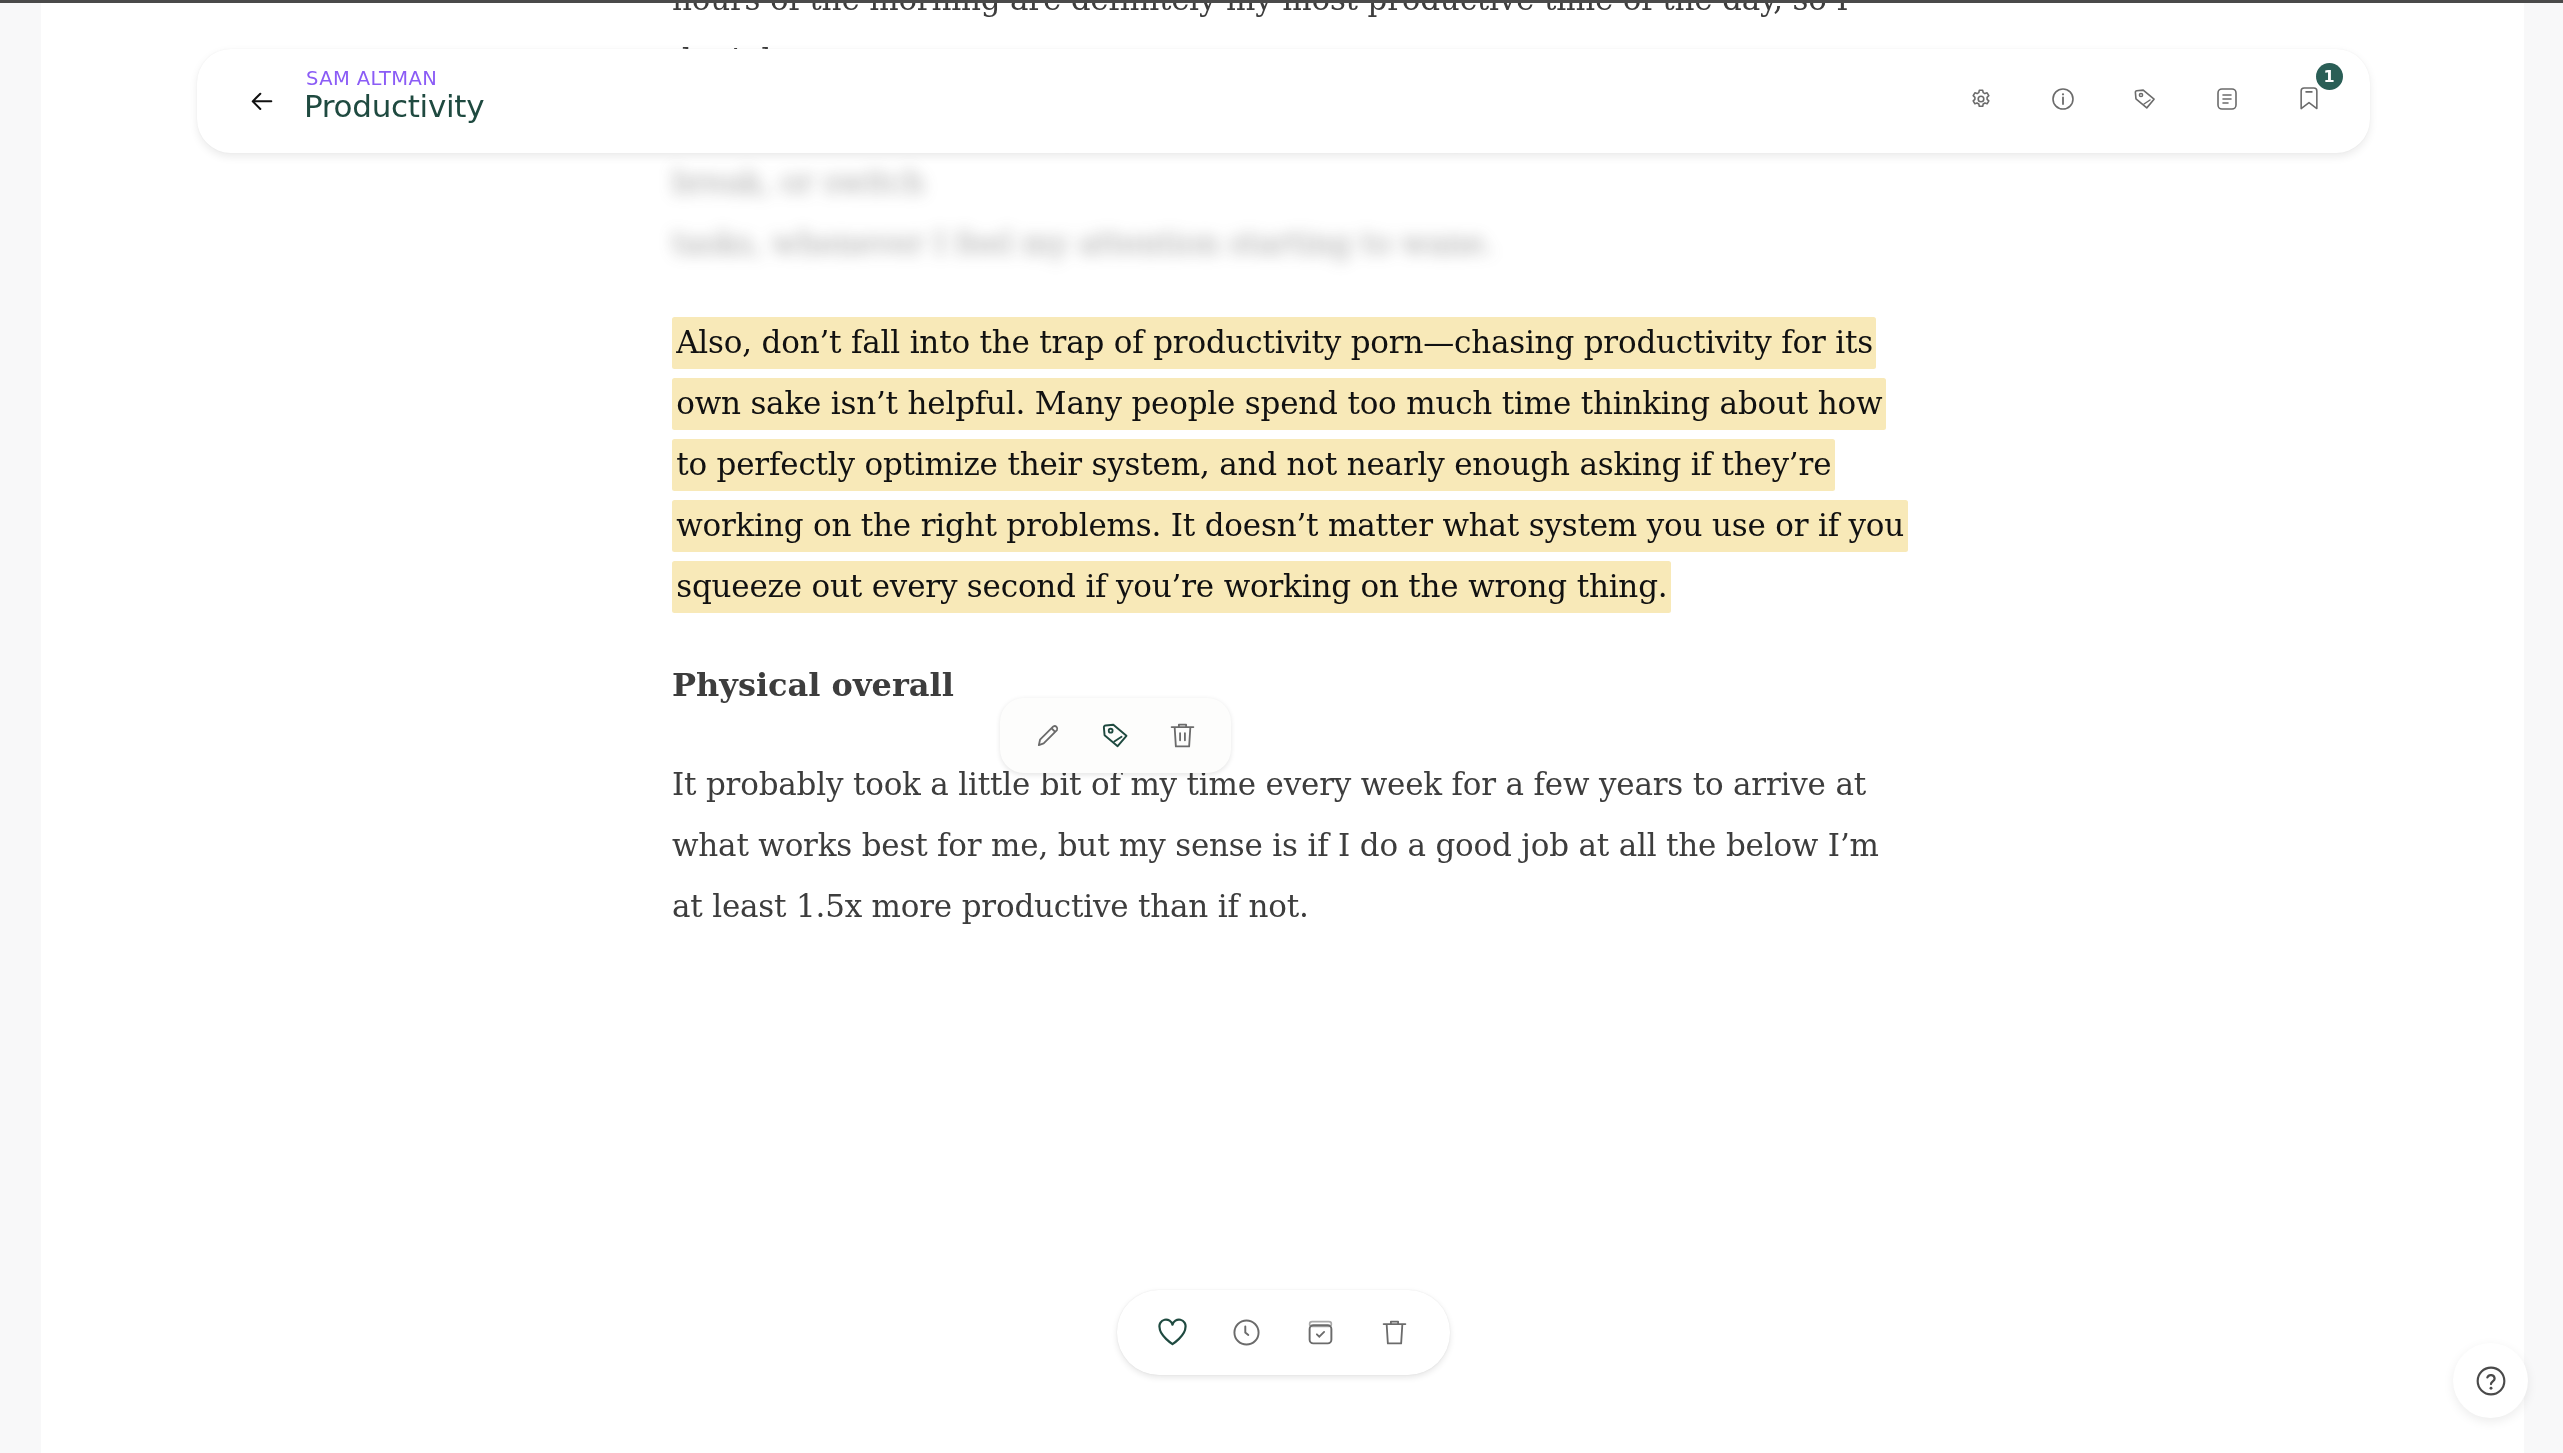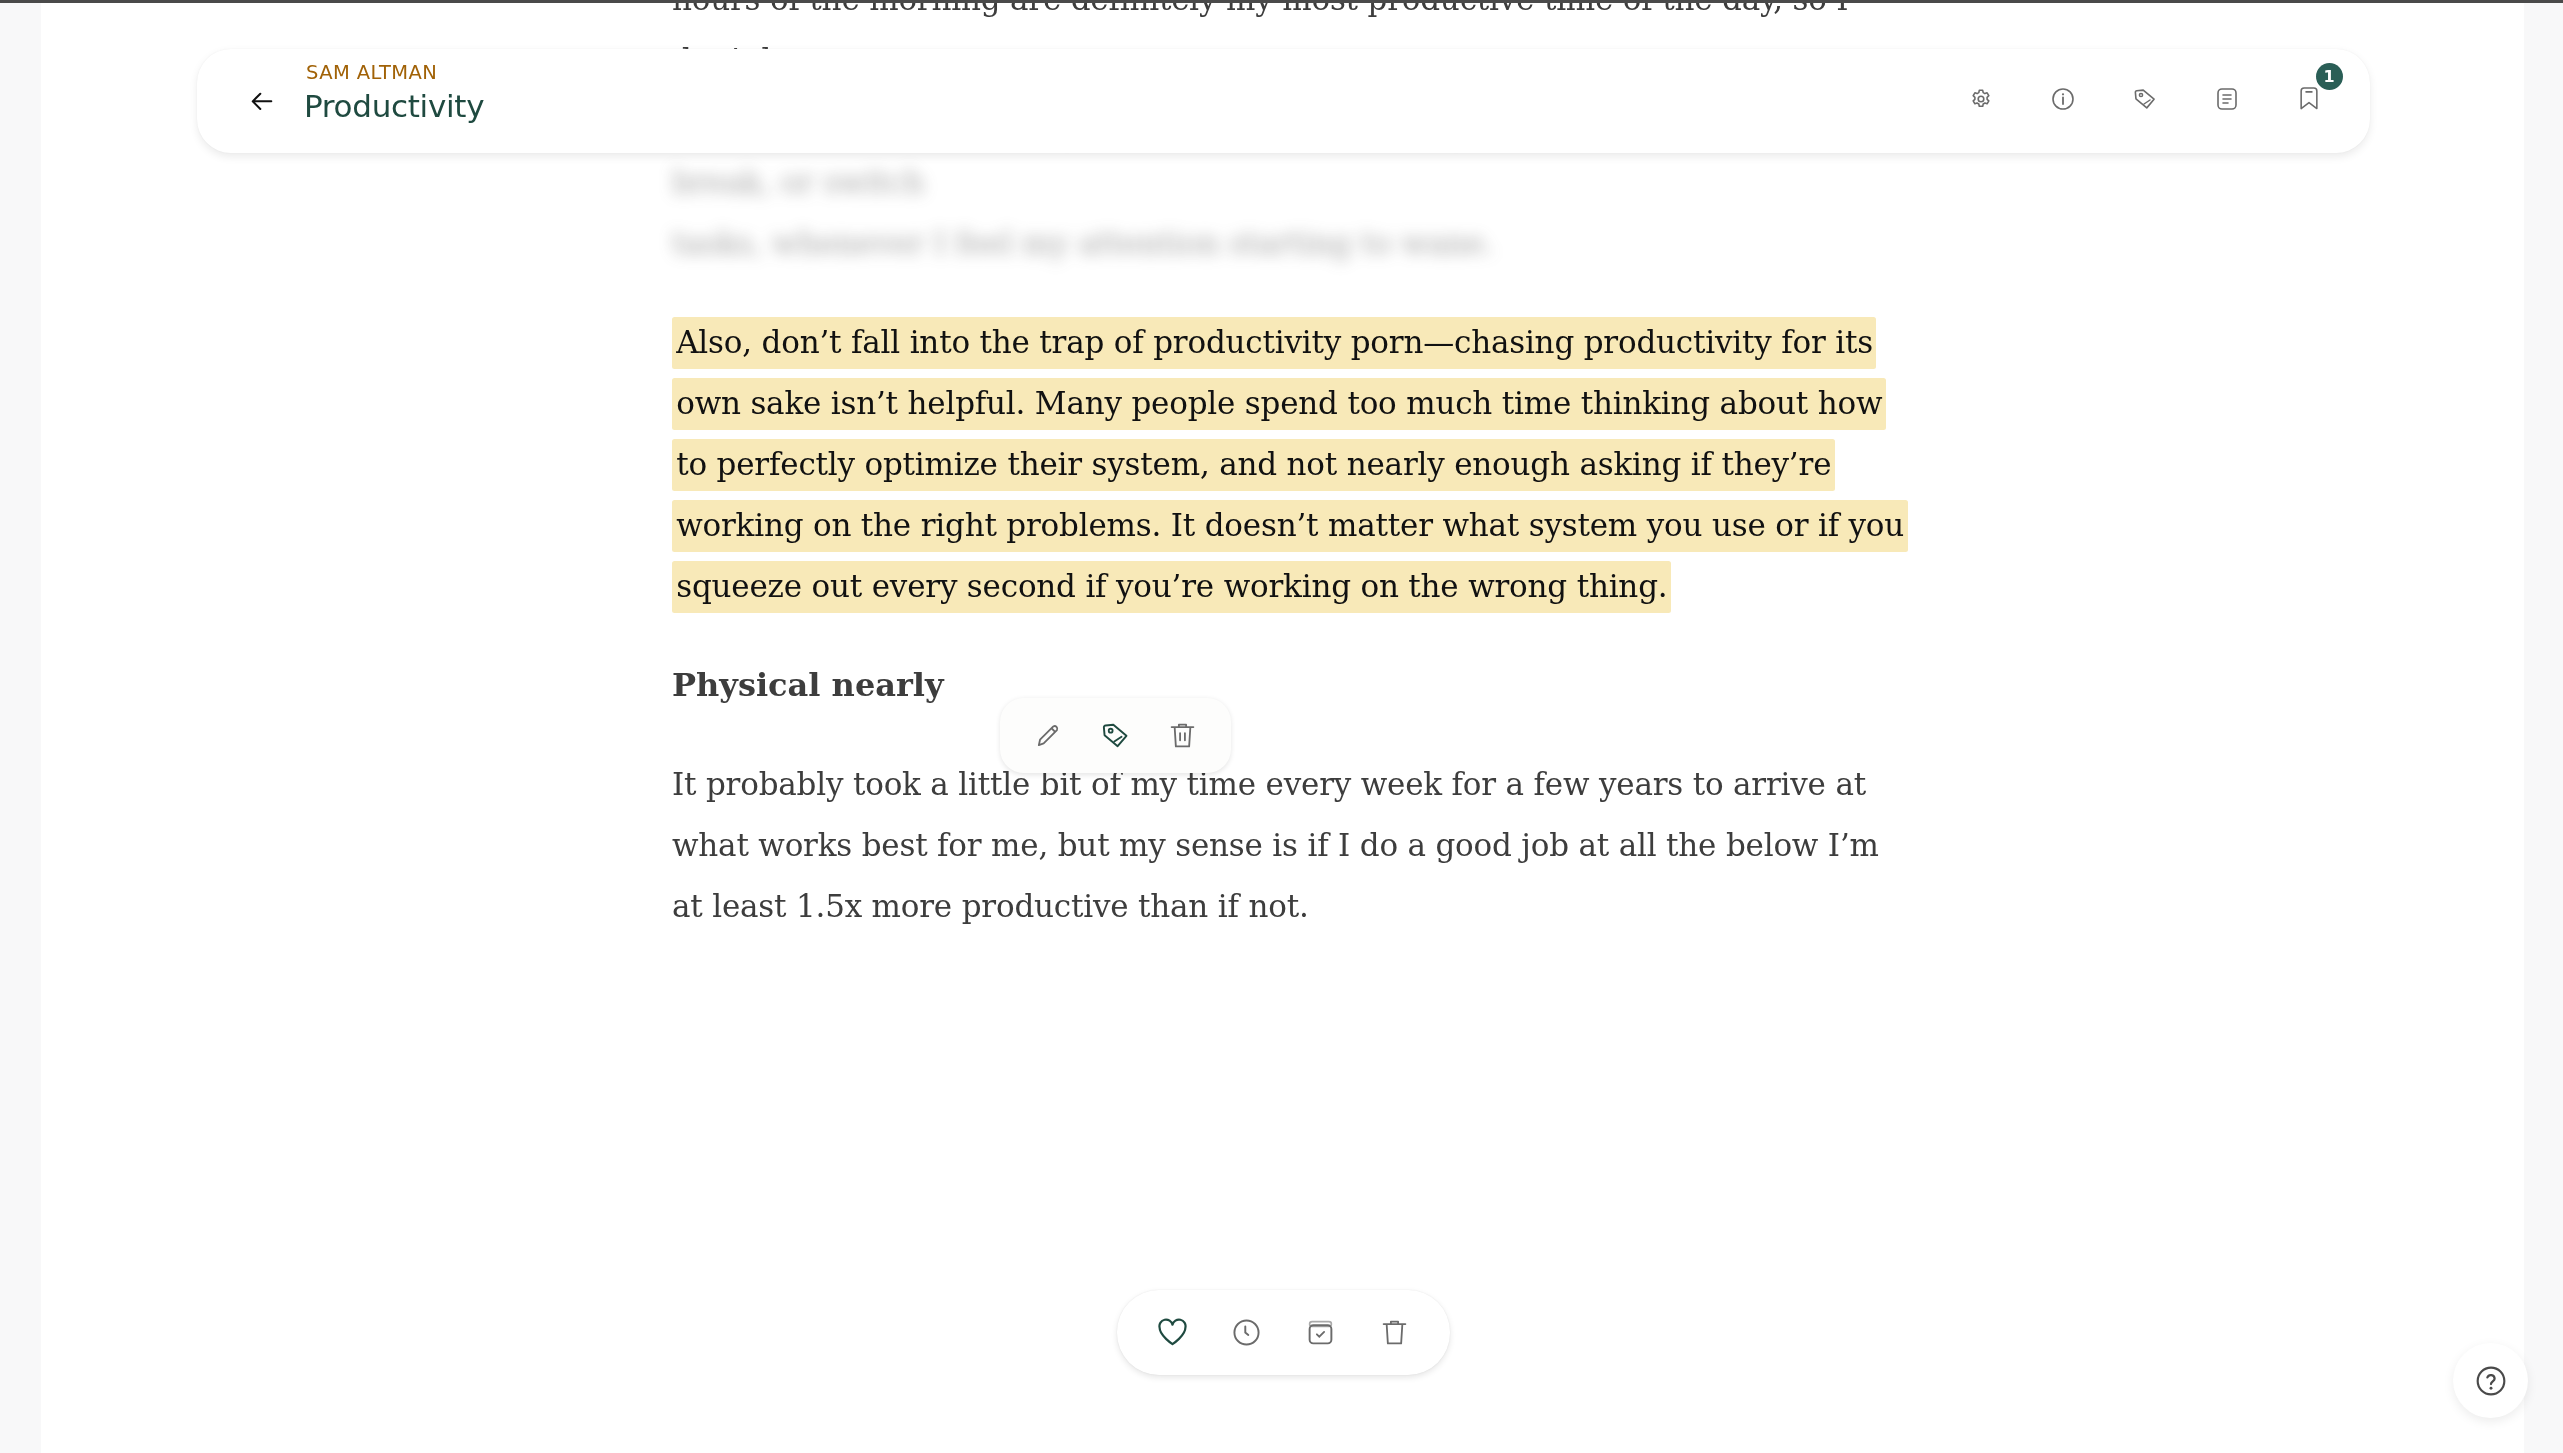--- a/index.html
+++ b/index.html
@@ -11,21 +11,21 @@
   .side-strip.right { right: 0; width: 39px; }
 
   .article { position: absolute; left: 672px; top: -31px; width: 1239px; z-index: 2; color: #3d3d3d; }
   .article p { font-size: 31px; line-height: 61px; margin-bottom: 38px; letter-spacing: -0.2px; }
   .article h3 { font-size: 32px; line-height: 61px; font-weight: bold; margin-bottom: 38px; color: #3d3d3d; }
   .hl { background: #f8e9b8; color: #111; padding: 6.8px 3.4px 8.5px 4.2px; box-decoration-break: clone; -webkit-box-decoration-break: clone; border-radius: 2.5px; }
   .blurred { filter: blur(7.6px); color: #555; opacity: 0.55; }
 
   .header-card { position: absolute; left: 197px; top: 49px; width: 2173px; height: 104px; background: #fff; border-radius: 34px; box-shadow: 0 3.4px 8.5px rgba(0,0,0,0.08), 0 0 1.7px rgba(0,0,0,0.05); z-index: 20; }
   .back-btn { position: absolute; left: 44px; top: 32px; width: 41px; height: 41px; display: flex; align-items: center; justify-content: center; cursor: pointer; }
-  .author { position: absolute; left: 109px; top: 12px; font-family: "DejaVu Sans", sans-serif; font-size: 19.5px; color: #a16207; letter-spacing: 0.4px; }
+  .author { position: absolute; left: 109px; top: 18px; font-family: "DejaVu Sans", sans-serif; font-size: 19.5px; color: #8b5cf6; letter-spacing: 0.4px; }
   .title { position: absolute; left: 107px; top: 39px; font-family: "DejaVu Sans", sans-serif; font-size: 31px; font-weight: normal; color: #1f4a40; letter-spacing: -0.3px; }
   .header-icons { position: absolute; right: 41px; top: 25.5px; display: flex; gap: 41px; }
   .hicon { width: 41px; height: 48px; display: flex; align-items: center; justify-content: center; position: relative; cursor: pointer; }
   .badge { position: absolute; right: -13.6px; top: -12px; width: 27px; height: 27px; border-radius: 50%; background: #2a5e56; color: #fff; font-family: "DejaVu Sans", sans-serif; font-size: 16px; font-weight: bold; display: flex; align-items: center; justify-content: center; }
 
   .hl-toolbar { position: absolute; left: 1000px; top: 698px; width: 231px; height: 75px; background: #fdfdfc; border-radius: 24px; box-shadow: 0 1.7px 5.1px rgba(0,0,0,0.10); z-index: 15; display: flex; align-items: center; justify-content: space-around; padding: 0 15.3px; }
   .tb-btn { width: 48px; height: 48px; display: flex; align-items: center; justify-content: center; cursor: pointer; }
 
   .bottom-toolbar { position: absolute; left: 1117px; top: 1290px; width: 333px; height: 85px; background: #fff; border-radius: 42px; box-shadow: 0 2.5px 6.8px rgba(0,0,0,0.10), 0 0 1.7px rgba(0,0,0,0.08); z-index: 15; display: flex; align-items: center; justify-content: space-around; padding: 0 18.7px; }
 
@@ -38,21 +38,21 @@
 <div class="side-strip left"></div>
 <div class="side-strip right"></div>
 
 <main class="article">
   <p>hours of the morning are definitely my most productive time of the day, so I don’t let</p>
   <div class="blurred" style="margin-top:-38px;margin-bottom:38px;">
     <p style="margin-bottom:0">anyone schedule anything then. I try to do meetings in the afternoon. I take a break, or switch</p>
     <p style="margin-bottom:0">tasks, whenever I feel my attention starting to wane.</p>
   </div>
   <p><span class="hl">Also, don’t fall into the trap of productivity porn—chasing productivity for its own sake isn’t helpful.  Many people spend too much time thinking about how to perfectly optimize their system, and not nearly enough asking if they’re working on the right problems.  It doesn’t matter what system you use or if you squeeze out every second if you’re working on the wrong thing.</span></p>
-  <h3>Physical nearly</h3>
+  <h3>Physical overall</h3>
   <p style="padding-right:17px">It probably took a little bit of my time every week for a few years to arrive at what works best for me, but my sense is if I do a good job at all the below I’m at least 1.5x more productive than if not.</p>
 
 </main>
 
 <header class="header-card">
   <div class="back-btn">
     <svg width="22" height="18.7" viewBox="0 0 26 22">
         <path d="M24 11H3M11 2L2 11l9 9" fill="none" stroke="#111" stroke-width="2.4" stroke-linecap="round" stroke-linejoin="round"></path>
       </svg>
   </div>

